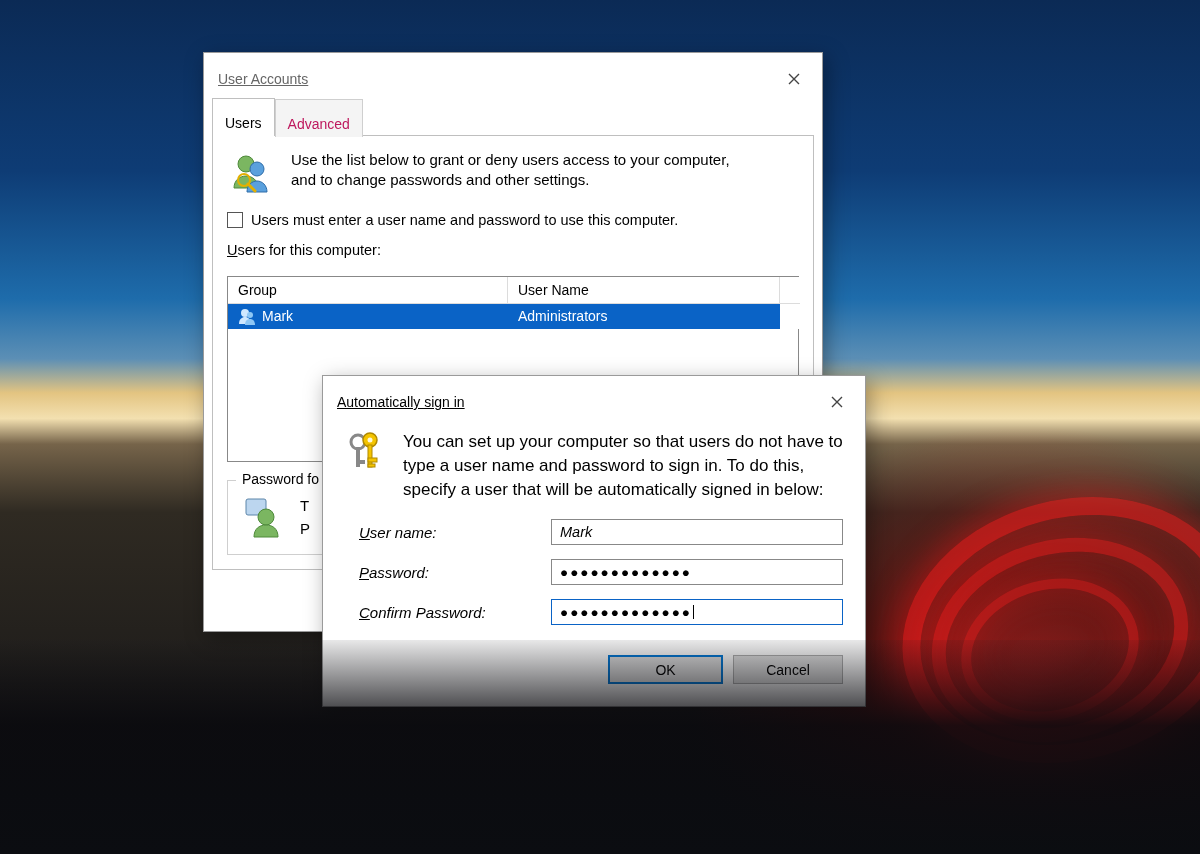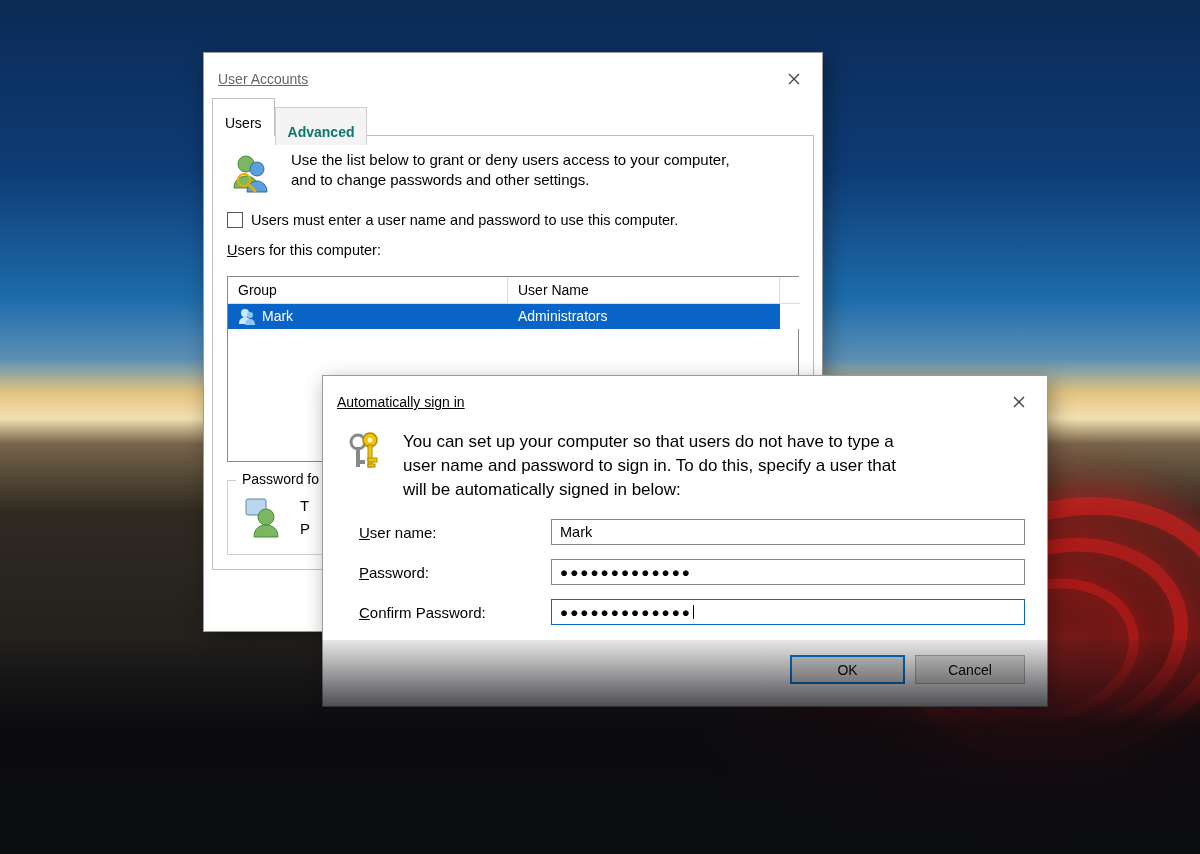--- a/index.html
+++ b/index.html
@@ -77,21 +77,21 @@
   .tab {
     border:1px solid #bfbfbf;
     border-bottom:none;
     background:#fff;
     padding:16px 12px 5px 12px;
     font-size:14px;
     color:#000;
     position:relative;
     top:1px;
   }
-  .tab.inactive { background:#f4f4f4; color:#0f766e; top:10px; border-color:#cfcfcf;font-weight:bold;}
+  .tab.inactive { background:#f4f4f4; color:#be185d; top:2px; border-color:#cfcfcf;}
   .tabbody {
     margin:0 8px 12px 8px;
     border:1px solid #bfbfbf;
     padding:14px 14px 14px 14px;
     background:#fff;
   }
 
   .intro-row { display:flex; gap:16px; align-items:flex-start; margin-bottom:14px;}
   .intro-text { font-size:15px; line-height:1.35; color:#000; max-width:440px;}
 
@@ -175,20 +175,21 @@
   .dialog2 .intro-text2{
     font-size:17px; line-height:1.4; max-width:520px;
   }
   .form-grid{
     display:grid;
     grid-template-columns: 170px 1fr;
     row-gap:14px; column-gap:22px;
     align-items:center;
     margin-left:14px;
     margin-bottom:26px;
+    font-style:italic;
   }
   .form-grid label{ font-size:15px; white-space:nowrap;}
   .form-grid label .ul{ text-decoration:underline; }
   input.win{
     width:100%; height:26px;
     border:1px solid #888;
     padding:2px 8px;
     font: inherit; font-size:14.5px;
     outline:none;
   }
@@ -300,21 +301,21 @@
 
     </div>
 
     <div class="button-row">
       <button class="win">OK</button>
       <button class="win">Cancel</button>
       <button class="win">Apply</button>
     </div>
   </div>
 
-  <div class="window dialog2" style="left:322px; top:375px; width:726px;">
+  <div class="window dialog2" style="left:322px; top:375px; width:544px;">
     <div class="titlebar">
       <span class="title" style="color:#000;">Automatically sign in</span>
       <div class="close">
         <svg width="12" height="12" viewBox="0 0 12 12">
             <path d="M1 1 L11 11 M11 1 L1 11" stroke="currentColor" stroke-width="1.4"></path>
           </svg>
       </div>
     </div>
 
     <div class="body">

